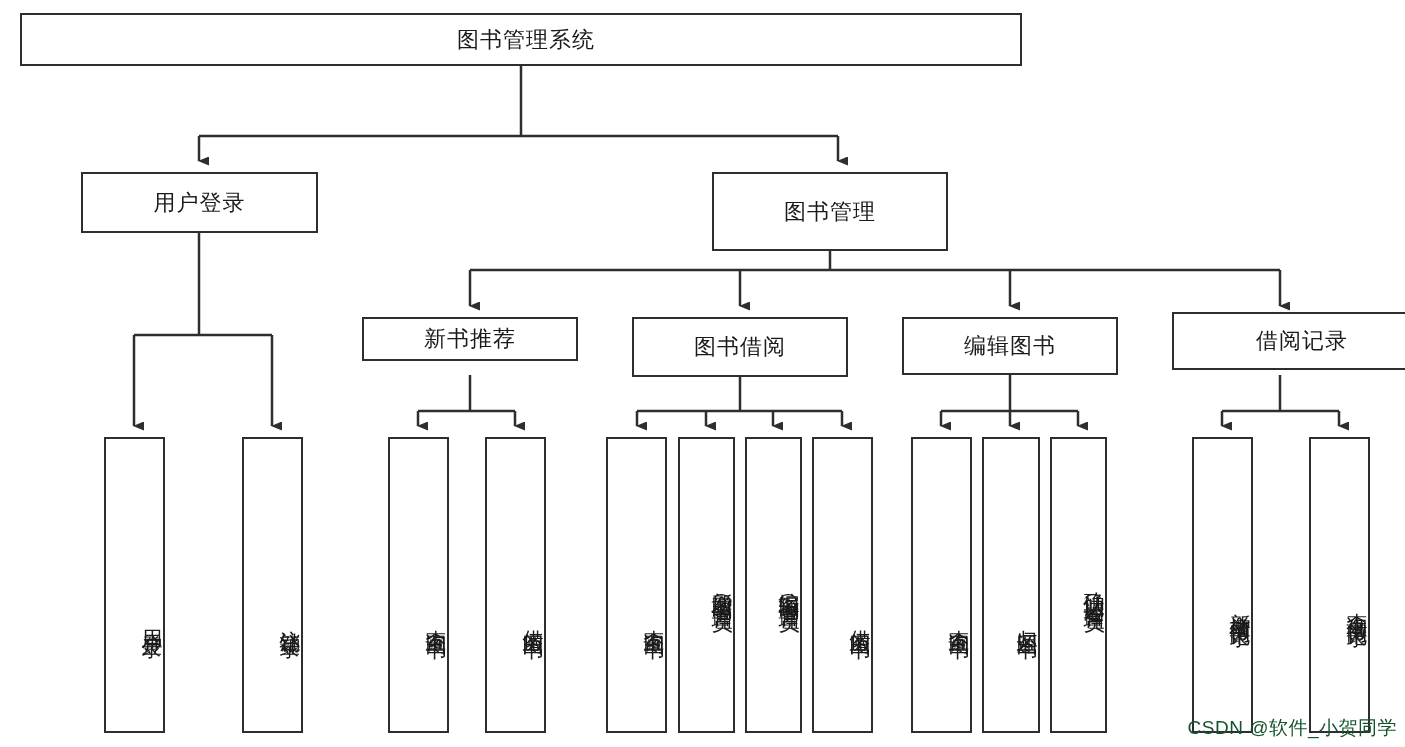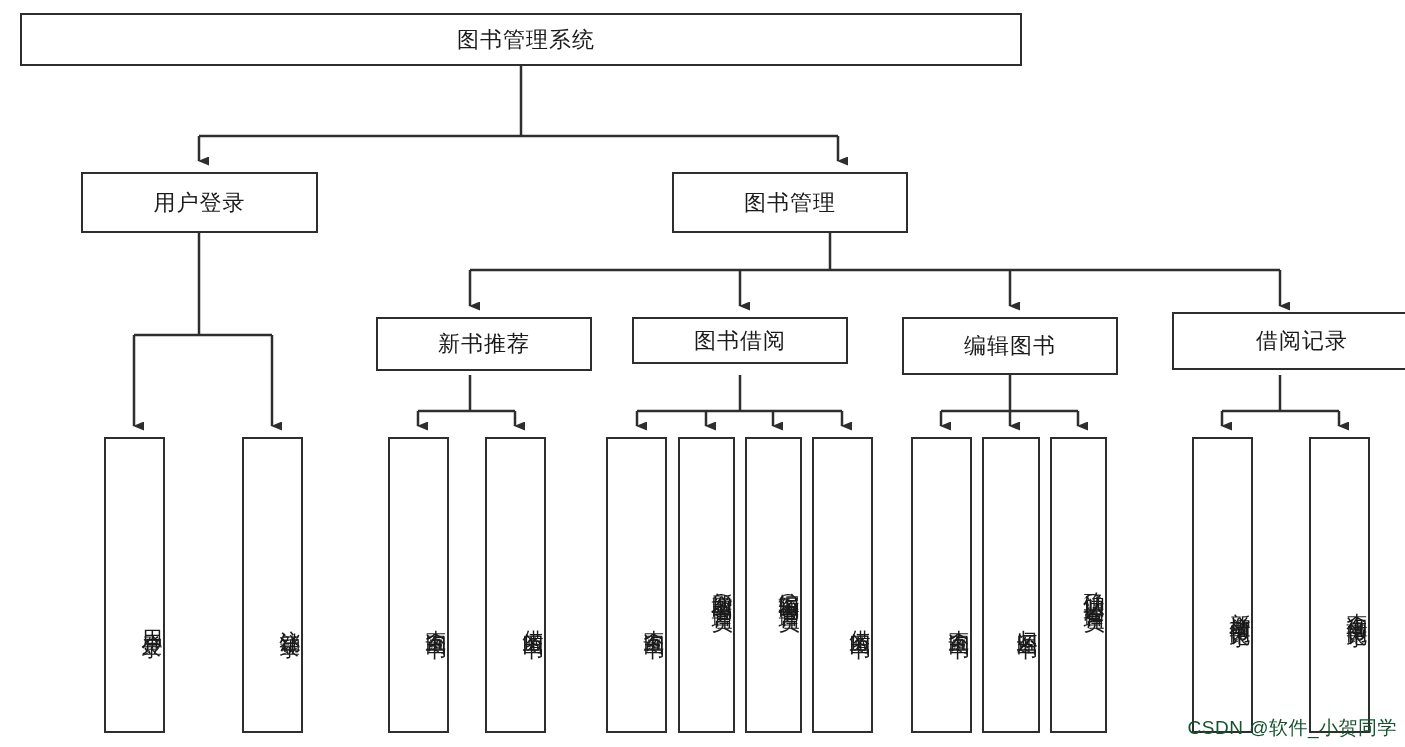--- a/index.html
+++ b/index.html
@@ -122,28 +122,28 @@
     </g>
   </svg>
 
   <div class="node h" style="left:20px; top:13px; width:1002px; height:53px;padding-left:10px;">
     <span>图书管理系统</span>
   </div>
 
   <div class="node h" style="left:81px; top:172px; width:237px; height:61px;">
     <span>用户登录</span>
   </div>
-  <div class="node h" style="left:672px; top:172px; width:236px; height:61px;">
+  <div class="node h" style="left:712px; top:172px; width:236px; height:79px;">
     <span>图书管理</span>
   </div>
 
-  <div class="node h" style="left:376px; top:317px; width:216px; height:54px;">
+  <div class="node h" style="left:362px; top:317px; width:216px; height:44px;">
     <span>新书推荐</span>
   </div>
-  <div class="node h" style="left:632px; top:317px; width:216px; height:47px;">
+  <div class="node h" style="left:632px; top:317px; width:216px; height:60px;">
     <span>图书借阅</span>
   </div>
   <div class="node h" style="left:902px; top:317px; width:216px; height:58px;">
     <span>编辑图书</span>
   </div>
   <div class="node h" style="left:1172px; top:312px; width:260px; height:58px;">
     <span>借阅记录</span>
   </div>
 
   <div class="node v" style="left:104px; top:437px; width:61px; height:296px; padding-top:68px;">

